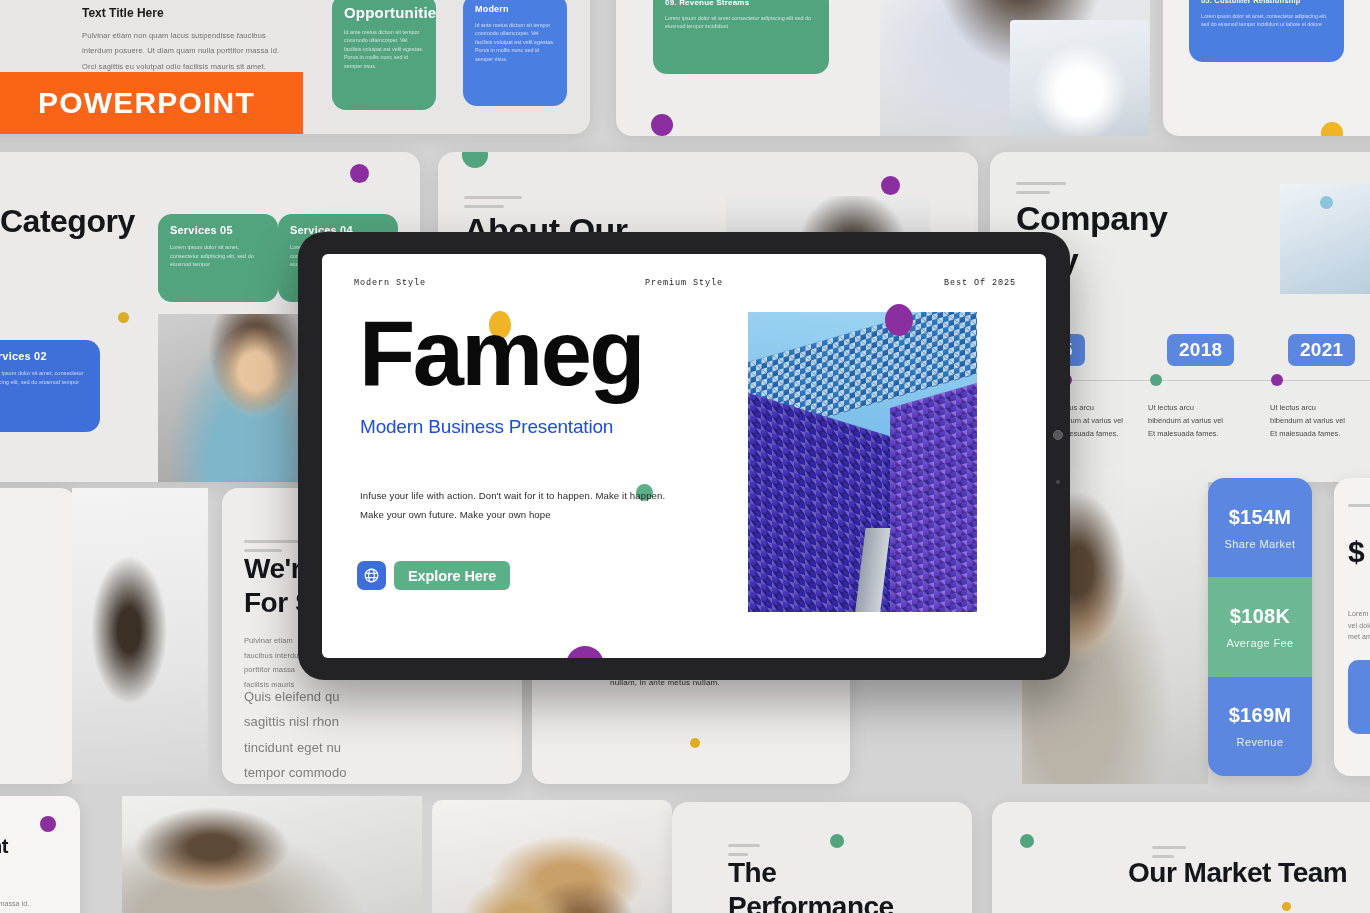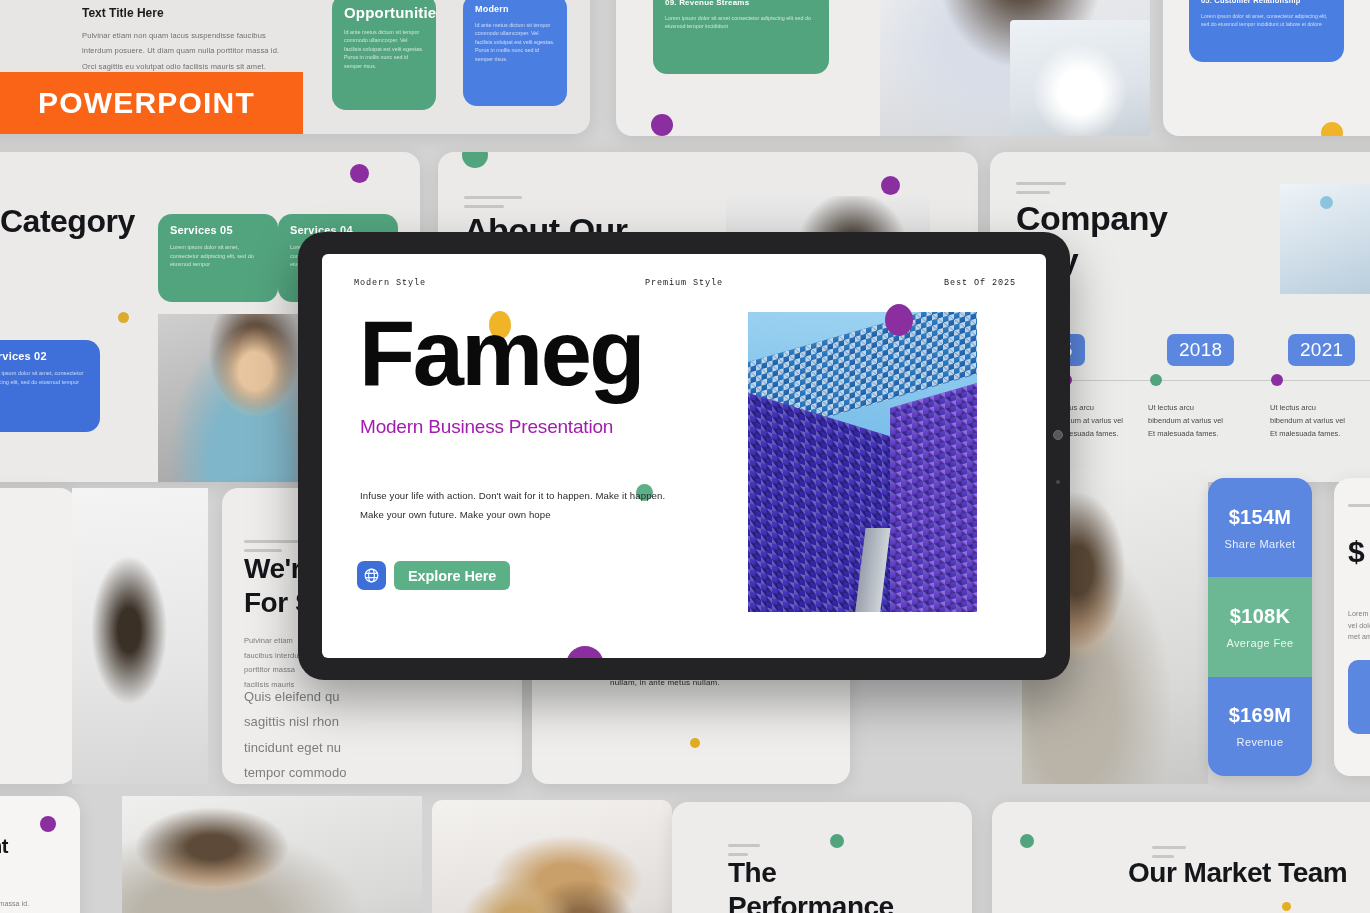--- a/index.html
+++ b/index.html
@@ -67,21 +67,21 @@
     border-radius:50%; background:#585858; border:1px solid #6d6d6d; }
   #tab-side-b{ position:absolute; right:10px; top:248px; width:4px; height:4px;
     border-radius:50%; background:#4b4b4b; }
 
   .scr-label{ position:absolute; top:24px; font-family:"Liberation Mono", monospace;
     font-size:8.5px; letter-spacing:.9px; color:#1c1c1c; }
 
   #scr-title{ position:absolute; left:37px; top:53px; font-size:92px;
     font-weight:bold; letter-spacing:-2.5px; color:#0a0a0a; line-height:1; }
   #scr-sub{ position:absolute; left:38px; top:162px; font-size:19px;
-    color:#a21caf; letter-spacing:-.2px; }
+    color:#1d4ed8; letter-spacing:-.2px; }
   #scr-body{ position:absolute; left:38px; top:232px; font-size:9.6px;
     color:#2b2b2b; line-height:2.0; letter-spacing:.1px; }
 
   #scr-cta{ position:absolute; left:35px; top:307px; display:flex;
     align-items:center; gap:8px; }
   #globe-btn{ width:29px; height:29px; border-radius:7px; background:#3e6fd8;
     display:flex; align-items:center; justify-content:center; }
   #explore-btn{ height:29px; background:#5cb087; border-radius:6px; color:#fff;
     font-size:14.5px; font-weight:bold; padding:0 14px; display:flex;
     align-items:center; letter-spacing:-.1px; border:none;
@@ -125,21 +125,21 @@
 
   
   .stat{ display:flex; flex-direction:column; align-items:center;
     justify-content:center; color:#fff; }
   .stat .sv{ font-size:20px; font-weight:bold; letter-spacing:.3px; }
   .stat .sl{ font-size:11px; margin-top:9px; color:rgba(255,255,255,.88);
     letter-spacing:.4px; }
 
   
   .yr{ position:absolute; background:#5b87e0; color:#fff; border-radius:7px;
-    font-size:19px; font-weight:normal; padding:5px 12px; letter-spacing:.3px; }
+    font-size:19px; font-weight:bold; padding:5px 12px; letter-spacing:.3px; }
 
   .tiny{ font-size:7px; color:#7d7d7d; line-height:1.65; letter-spacing:.1px; }
   .tiny-d{ font-size:7.5px; color:#4a4a4a; line-height:1.7; }
 </style>
 </head>
 <body>
 
 <div id="stage">
 
   <div class="slide" style="left:-160px;top:-94px;width:750px;height:228px;background:#e7e6e4;">

